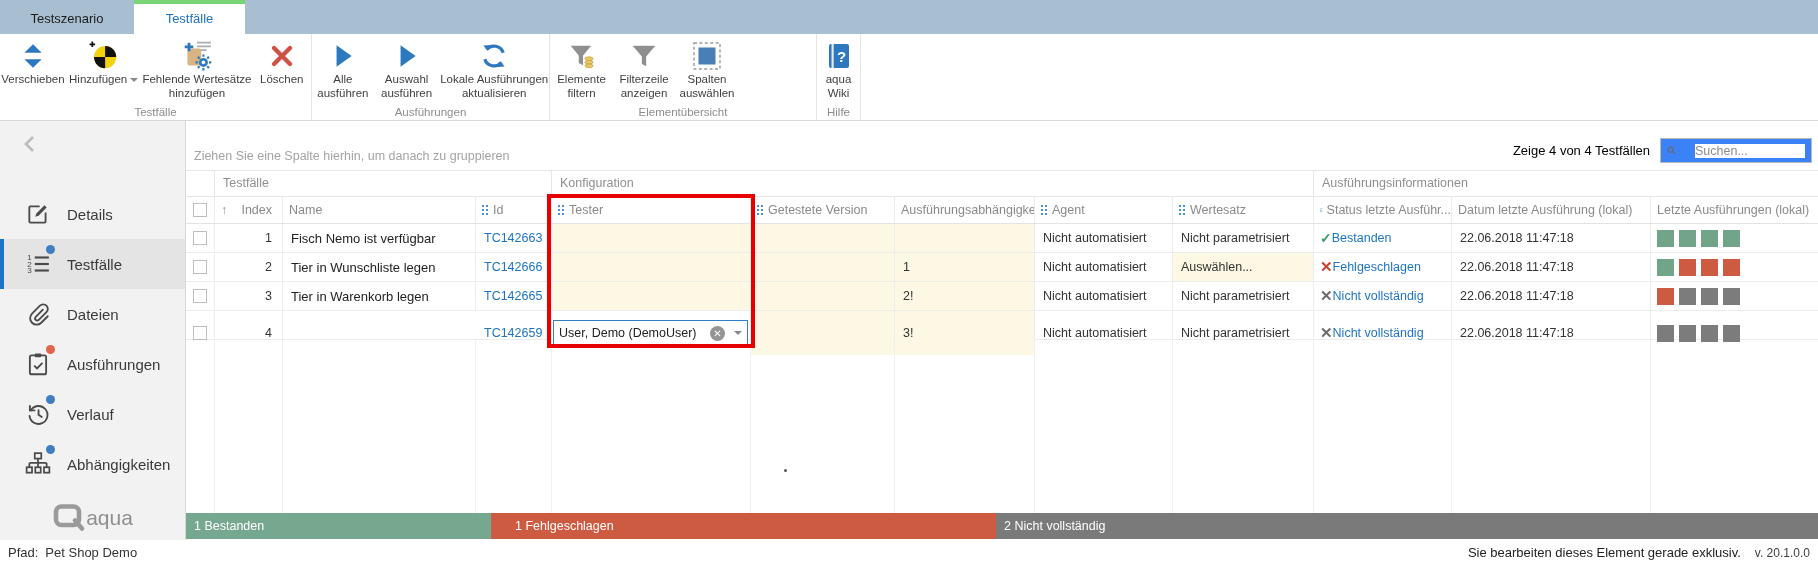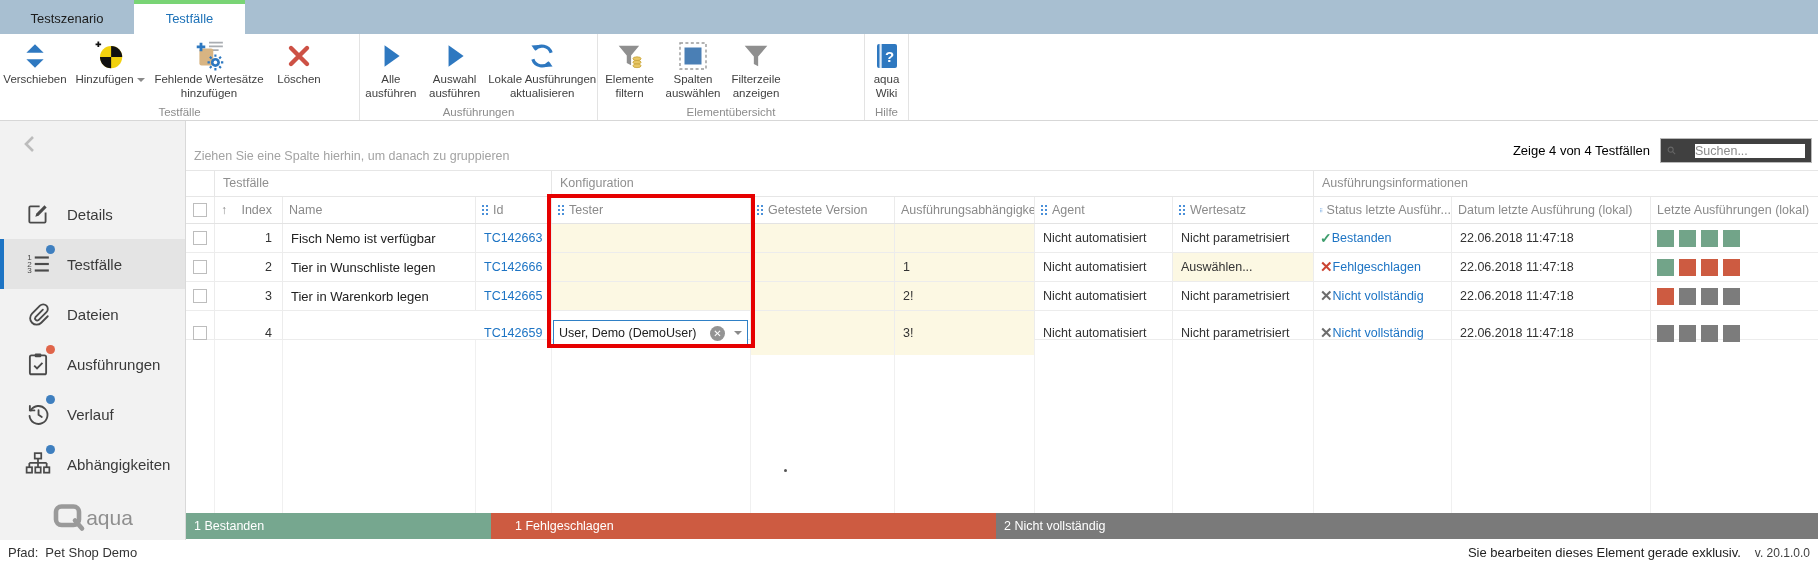--- a/index.html
+++ b/index.html
@@ -42,21 +42,21 @@
   .aqua-logo .txt { font-size:21px; color:#8f8f8f; }
 
   
   .grid { position:absolute; left:185px; top:121px; width:1633px; height:419px; background:#fff;
           border-left:1px solid #d9d9d9; }
   .gpanel { height:50px; border-bottom:1px solid #e6e6e6; display:flex; align-items:flex-end;
           justify-content:space-between; padding:0 6px 7px 8px; }
   .ghint { font-size:12.5px; color:#a3a3a3; }
   .gright { display:flex; align-items:center; gap:10px; }
   .gcount { font-size:13px; color:#000000; }
-  .searchbox { width:152px; height:25px; border:1px solid #b9b9b9; background:#404040;
+  .searchbox { width:152px; height:25px; border:1px solid #b9b9b9; background:#3b82f6;
           display:flex; align-items:center; padding:0 6px; gap:19px; }
   .searchbox input { border:none; outline:none; width:110px; font-size:12.5px; color:#333;
           font-family:"Liberation Sans", sans-serif; }
   .searchbox input::placeholder { color:#8b8b8b; }
 
   .bands { display:grid; grid-template-columns:29px 337px 762px 505px; height:26px; border-bottom:1px solid #e6e6e6; }
   .band { font-size:12.5px; color:#8f8f8f; padding-left:8px; line-height:25px;
           border-right:1px solid #e6e6e6; overflow:hidden; white-space:nowrap; }
 
   .grow { display:grid; grid-template-columns:29px 68px 193px 76px 199px 144px 140px 138px 141px 138px 199px 168px; }
@@ -119,21 +119,21 @@
 </head>
 <body>
 
 <div class="tabstrip">
   <div class="tab-accent"></div>
   <div class="tab t1">Testszenario</div>
   <div class="tab t2">Testfälle</div>
 </div>
 
 <div class="ribbon">
-  <div class="rgroup" style="width:360px">
+  <div class="rgroup" style="width:312px">
     <div class="rbtn" style="width:70px">
       <span class="ric">
         <svg viewBox="0 0 26 26" width="28" height="28" fill="#2e78c0">
             <path d="M13 2l8 8H5z"></path>
             <path d="M13 24l8-8H5z"></path>
           </svg>
       </span>
       <span class="rlabel">Verschieben</span>
     </div>
     <div class="rbtn" style="width:80px">
@@ -213,36 +213,36 @@
           <path d="M2.5 3.5h19l-7.5 9v9l-4-2v-7z" fill="#8f8f8f"></path>
           <g fill="#e8c766" stroke="#c9a63e" stroke-width="0.8">
             <ellipse cx="19.5" cy="15.5" rx="3.8" ry="1.7"></ellipse>
               <ellipse cx="19.5" cy="18.8" rx="3.8" ry="1.7"></ellipse>
               <ellipse cx="19.5" cy="22.1" rx="3.8" ry="1.7"></ellipse>
           </g>
         </svg>
       </span>
       <span class="rlabel">Elemente filtern</span>
     </div>
+    <div class="rbtn" style="width:62px">
+      <span class="ric">
+        <svg viewBox="0 0 26 26" width="28" height="28">
+            <path d="M2.5 3.5h21l-8.5 10v9l-4-2v-7z" fill="#8f8f8f"></path>
+          </svg>
+      </span>
+      <span class="rlabel">Filterzeile anzeigen</span>
+    </div>
     <div class="rbtn" style="width:64px">
       <span class="ric">
         <svg viewBox="0 0 30 30" width="30" height="30">
           <rect x="2" y="2" width="26" height="26" fill="none" stroke="#9a9a9a" stroke-width="1.4" stroke-dasharray="3 2.4"></rect>
           <rect x="6.5" y="6.5" width="17" height="17" fill="#4a7fb5"></rect>
         </svg>
       </span>
       <span class="rlabel">Spalten auswählen</span>
-    </div>
-    <div class="rbtn" style="width:62px">
-      <span class="ric">
-        <svg viewBox="0 0 26 26" width="28" height="28">
-            <path d="M2.5 3.5h21l-8.5 10v9l-4-2v-7z" fill="#8f8f8f"></path>
-          </svg>
-      </span>
-      <span class="rlabel">Filterzeile anzeigen</span>
     </div>
     <div class="rgroup-caption">Elementübersicht</div>
   </div>
 
   <div class="rgroup" style="width:44px">
     <div class="rbtn" style="width:44px">
       <span class="ric">
         <svg viewBox="0 0 26 28" width="26" height="28">
           <rect x="3" y="2" width="20" height="24" rx="2" fill="#2e78c0"></rect>
           <rect x="5.5" y="2" width="2.2" height="24" fill="#ffffff" opacity="0.85"></rect>

